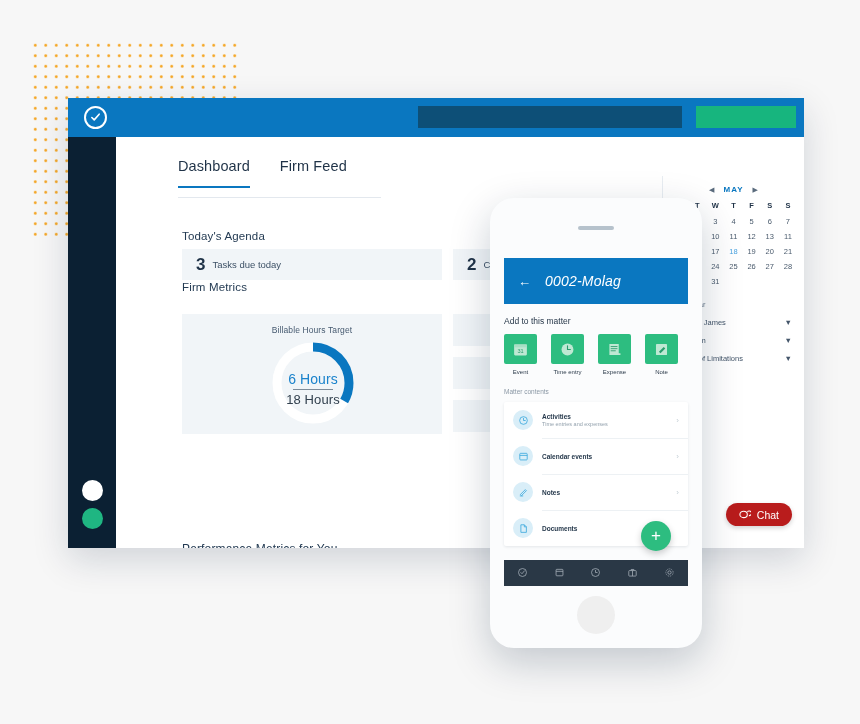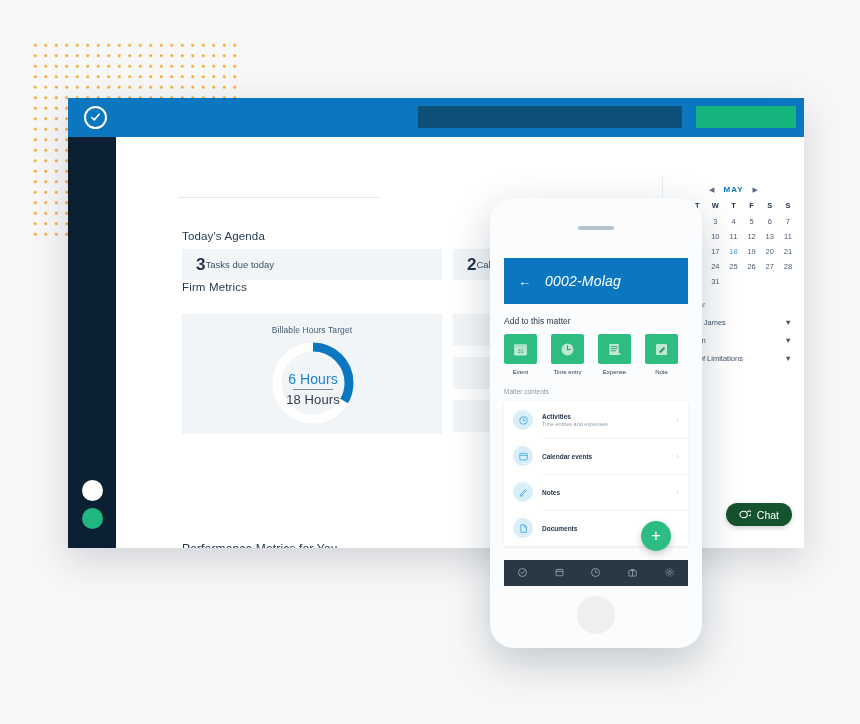--- a/index.html
+++ b/index.html
@@ -73,21 +73,21 @@
   #t-metrics { left: 66px; top: 144px; }
   #t-perf    { left: 66px; top: 405px; font-size: 12px; }
 
   .agenda-card {
     position: absolute; top: 112px; height: 31px;
     background: #f1f5f8; display: flex; align-items: center;
   }
   #ag1 { left: 66px; width: 260px; }
   #ag2 { left: 337px; width: 260px; }
   .ag-num { font-size: 17px; font-weight: bold; color: #1f3247; margin-left: 14px; }
-  .ag-lbl { font-size: 9.5px; color: #3d5166; white-space: nowrap; }
+  .ag-lbl { font-size: 9.5px; color: #3d5166; margin-left: 7px; white-space: nowrap; }
 
   
   .metric-donut-card {
     position: absolute; left: 66px; top: 177px;
     width: 260px; height: 120px; background: #f1f5f8;
   }
   .donut-title {
     position: absolute; left: 0; top: 11px; width: 100%;
     text-align: center; font-size: 8.5px; color: #465a70; letter-spacing: .1px;
   }
@@ -125,21 +125,21 @@
   .rail-sub { margin: 14px 0 0 12px; font-size: 7.5px; color: #6b7b8c; }
   .rail-row {
     display: flex; align-items: center; justify-content: space-between;
     margin: 9px 12px 0 12px;
   }
   .rail-row span { font-size: 7.5px; color: #44566a; }
   .caret { font-size: 6px; color: #1f3247; }
 
   .chat-pill {
     position: absolute; right: 12px; bottom: 22px;
-    background: #14532d; color: #fff; border-radius: 13px;
+    background: #b91c1c; color: #fff; border-radius: 13px;
     height: 23px; padding: 0 13px;
     display: flex; align-items: center; gap: 6px;
     font-size: 10.5px; box-shadow: 0 2px 5px rgba(0,0,0,.18);
   }
 
   
   .phone {
     position: absolute; left: 490px; top: 198px;
     width: 212px; height: 450px;
     background: #fbfcfd; border-radius: 24px;
@@ -230,20 +230,24 @@
       <div class="topbar-cta"></div>
     </div>
 
     <div class="desk-side">
       <div class="side-dot white"></div>
       <div class="side-dot green"></div>
     </div>
 
     <div class="desk-main">
 
+      <div class="tabs">
+        <div class="tab active">Dashboard</div>
+        <div class="tab">Firm Feed</div>
+      </div>
       <div class="tab-rule"></div>
 
       <div class="sec-title" id="t-agenda">Today's Agenda</div>
 
       <div class="agenda-card" id="ag1">
         <div class="ag-num">3</div>
         <div class="ag-lbl">Tasks due today</div>
       </div>
       <div class="agenda-card" id="ag2">
         <div class="ag-num">2</div>

